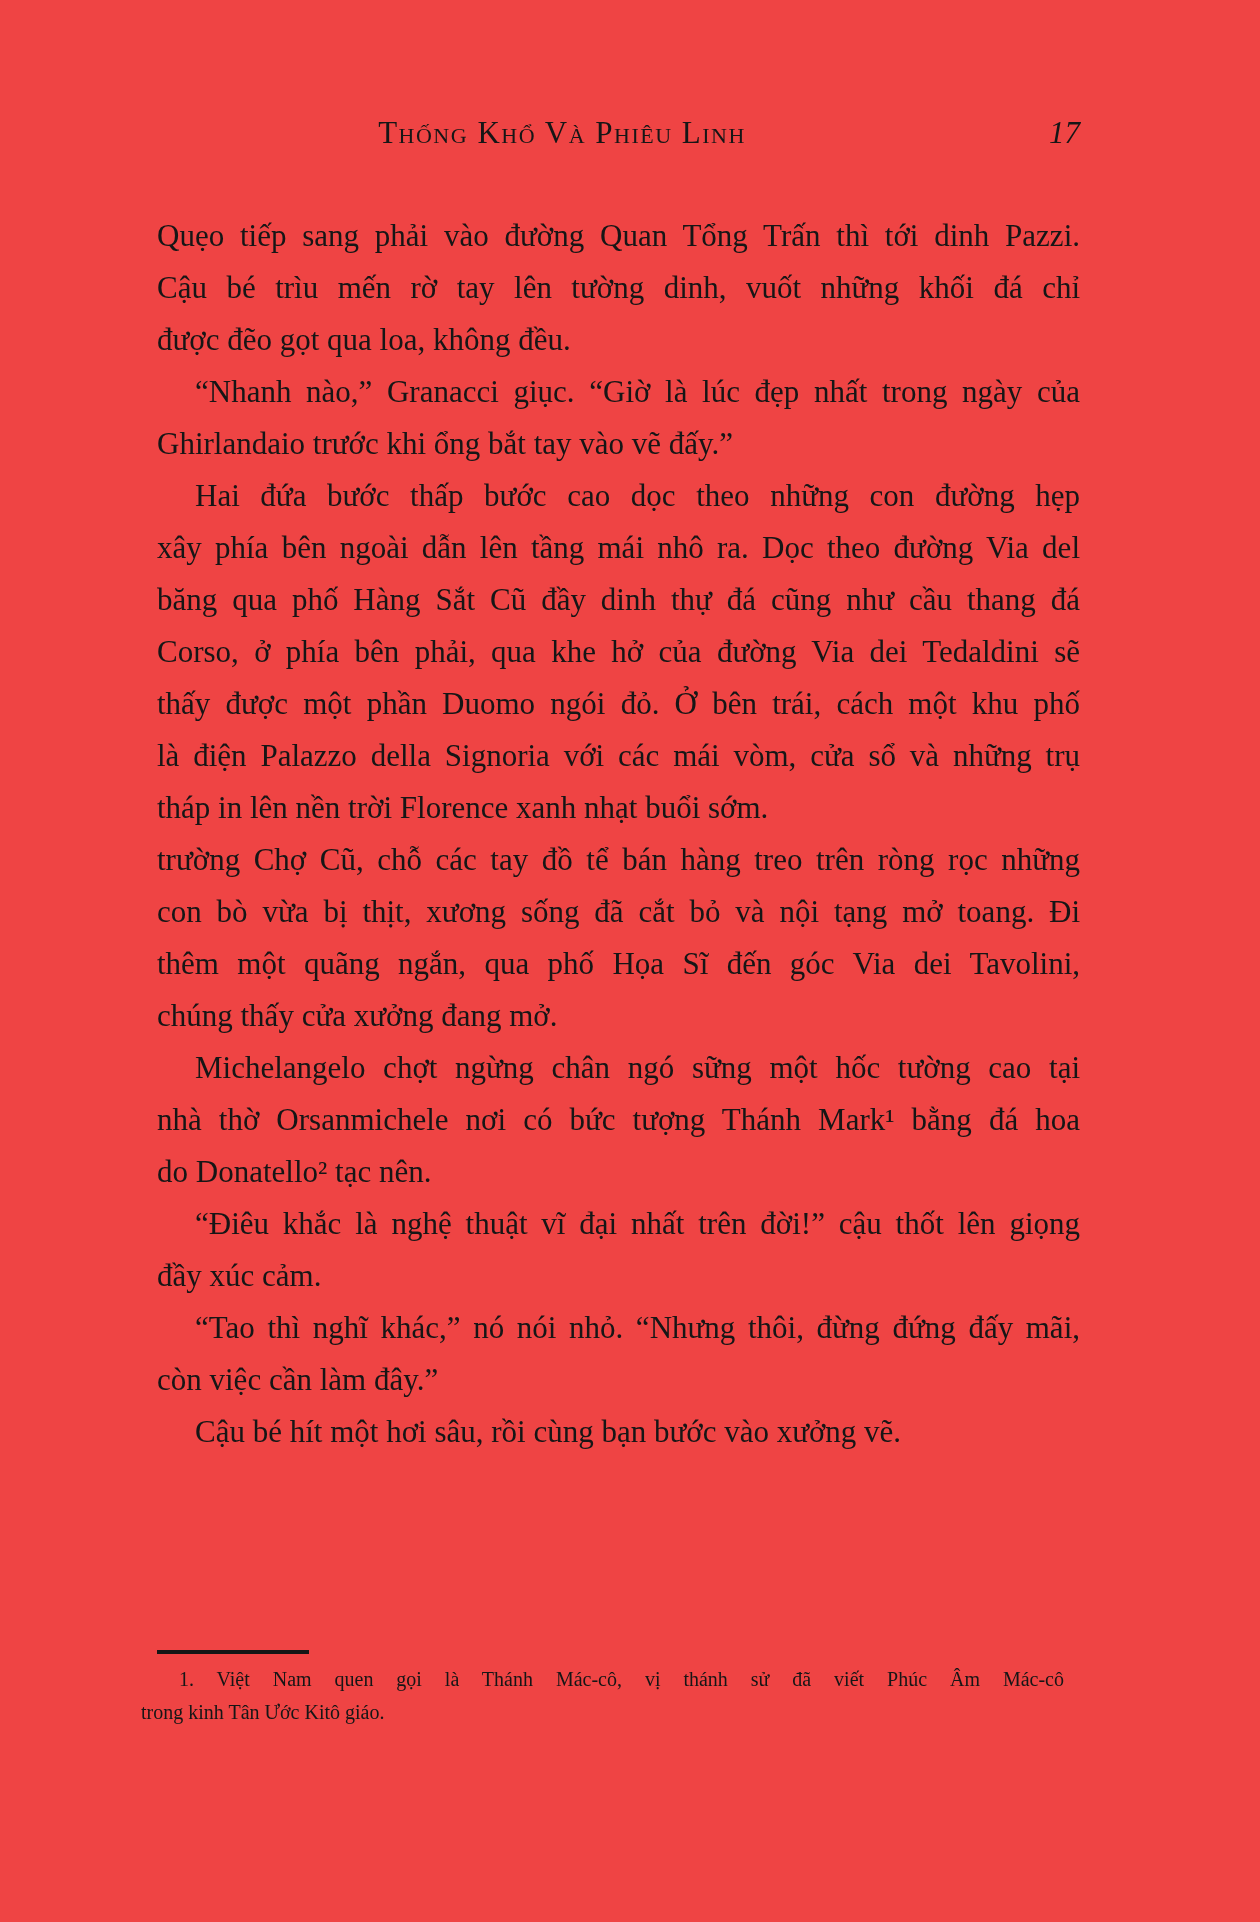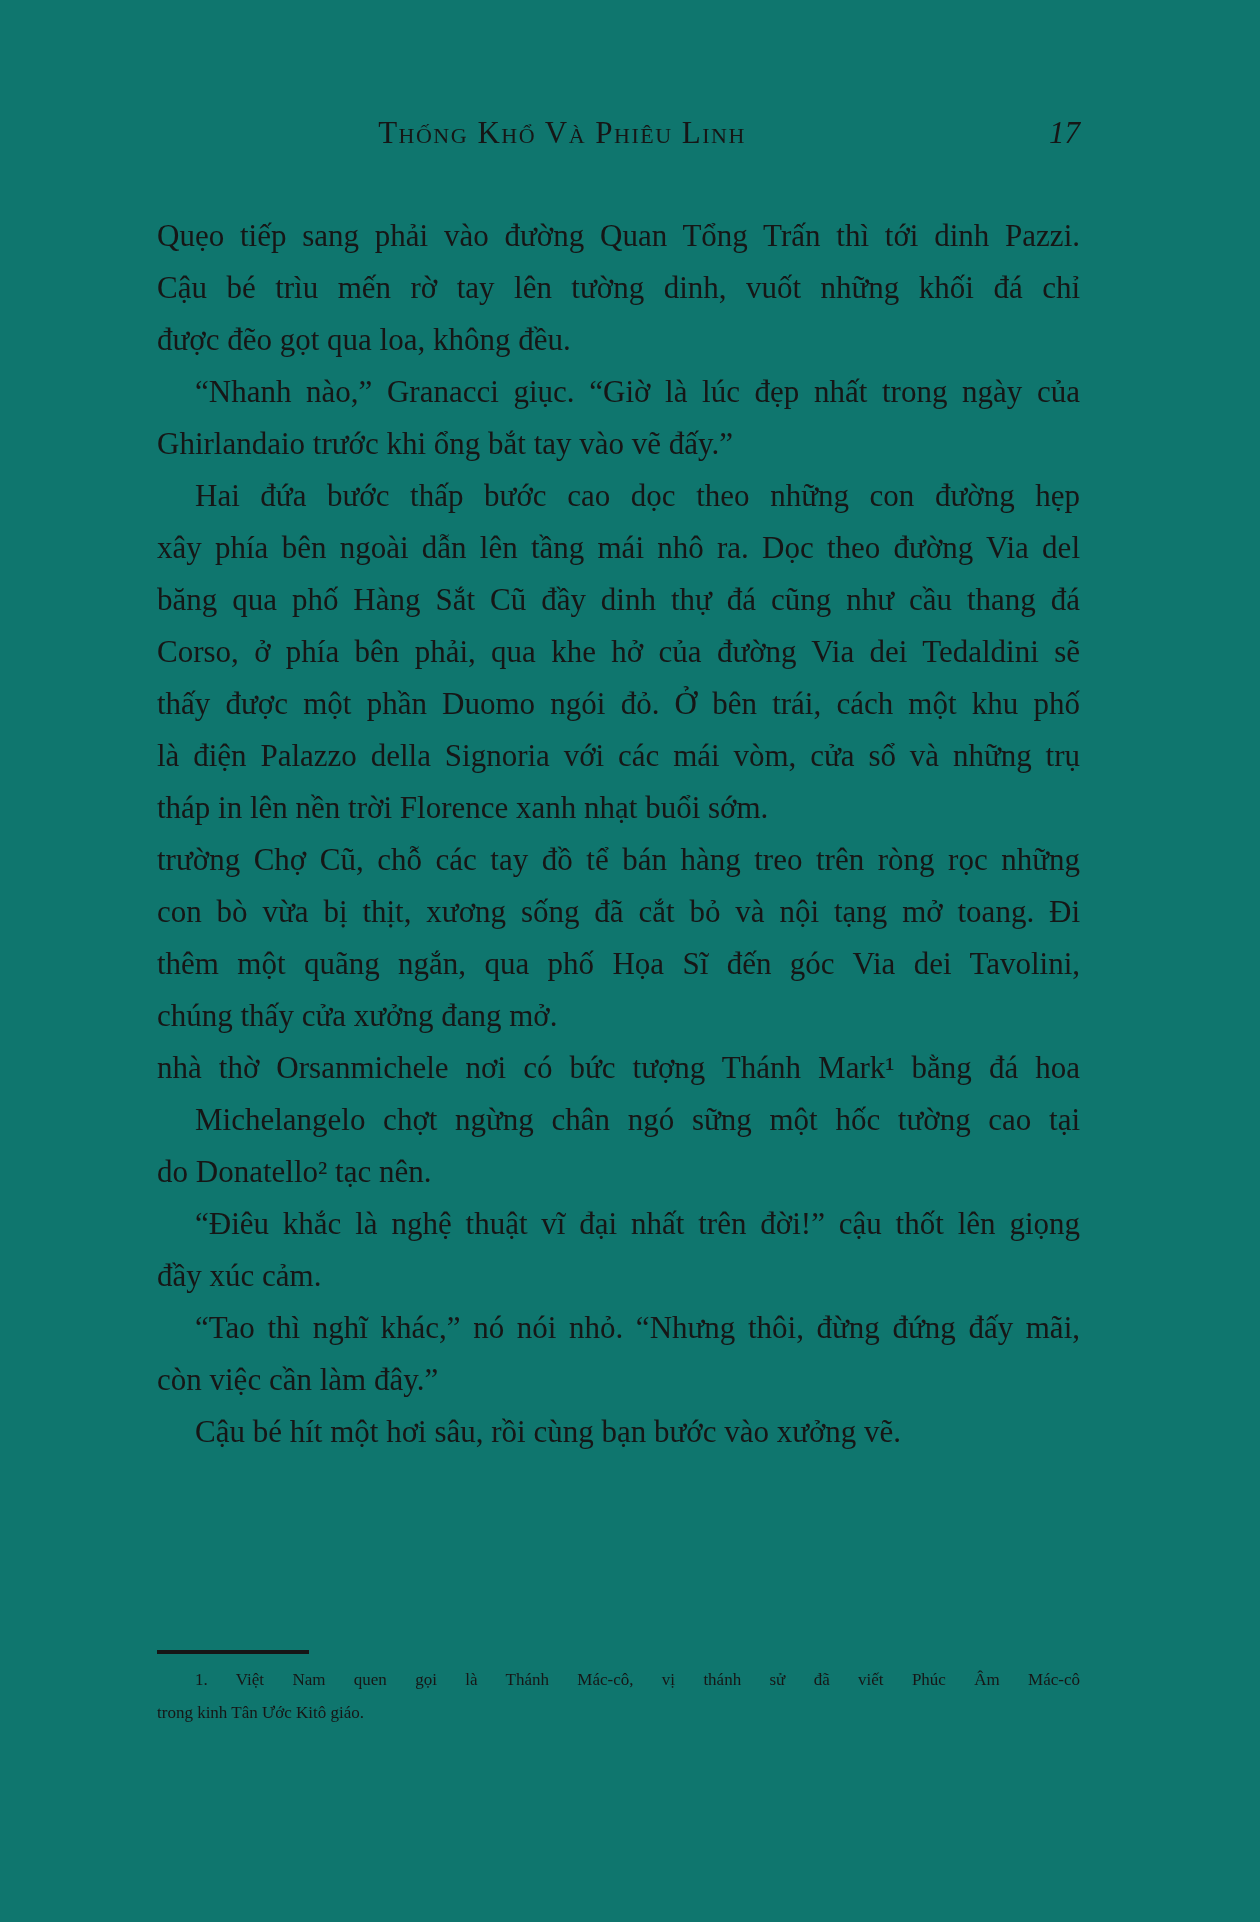--- a/index.html
+++ b/index.html
@@ -1,20 +1,20 @@
 <!DOCTYPE html>
 <html lang="vi"><head>
 <meta charset="utf-8">
 <style>
   html,body{margin:0;padding:0;background:#e8e8e8;}
   .page{
     position:relative;
     width:1260px;height:1922px;
     margin:0 auto;
-    background:#0f766e;
+    background:#ef4444;
     color:#161616;
     font-family:"Liberation Serif","DejaVu Serif",serif;
     overflow:hidden;
   }
   .running-head-title{
     position:absolute;top:116px;left:157px;width:810px;
     text-align:center;
     font-variant:small-caps;
     font-size:31px;line-height:34px;
     letter-spacing:1.5px;
@@ -36,22 +36,22 @@
     text-align:justify;
     text-align-last:justify;
     -moz-text-align-last:justify;
   }
   .ind{text-indent:38px;}
   .fn-rule{
     position:absolute;left:157px;top:1650px;
     width:152px;height:4px;background:#161616;
   }
   .footnotes{
-    position:absolute;left:157px;top:1663px;width:923px;
-    font-size:17px;
+    position:absolute;left:141px;top:1663px;width:923px;
+    font-size:20px;
   }
   .fn-line{
     line-height:33px;height:33px;
     text-align:left;
   }
   .fjl{
     text-align:justify;
     text-align-last:justify;
     -moz-text-align-last:justify;
   }
@@ -88,22 +88,22 @@
     </div>
 
     <div>
       <div class="line jl">trường Chợ Cũ, chỗ các tay đồ tể bán hàng treo trên ròng rọc những</div>
       <div class="line jl">con bò vừa bị thịt, xương sống đã cắt bỏ và nội tạng mở toang. Đi</div>
       <div class="line jl">thêm một quãng ngắn, qua phố Họa Sĩ đến góc Via dei Tavolini,</div>
       <div class="line">chúng thấy cửa xưởng đang mở.</div>
     </div>
 
     <div>
+      <div class="line jl ind">Michelangelo chợt ngừng chân ngó sững một hốc tường cao tại</div>
       <div class="line jl">nhà thờ Orsanmichele nơi có bức tượng Thánh Mark¹ bằng đá hoa</div>
-      <div class="line jl ind">Michelangelo chợt ngừng chân ngó sững một hốc tường cao tại</div>
       <div class="line">do Donatello² tạc nên.</div>
     </div>
 
     <div>
       <div class="line jl ind">“Điêu khắc là nghệ thuật vĩ đại nhất trên đời!” cậu thốt lên giọng</div>
       <div class="line">đầy xúc cảm.</div>
     </div>
 
 
     <div>

